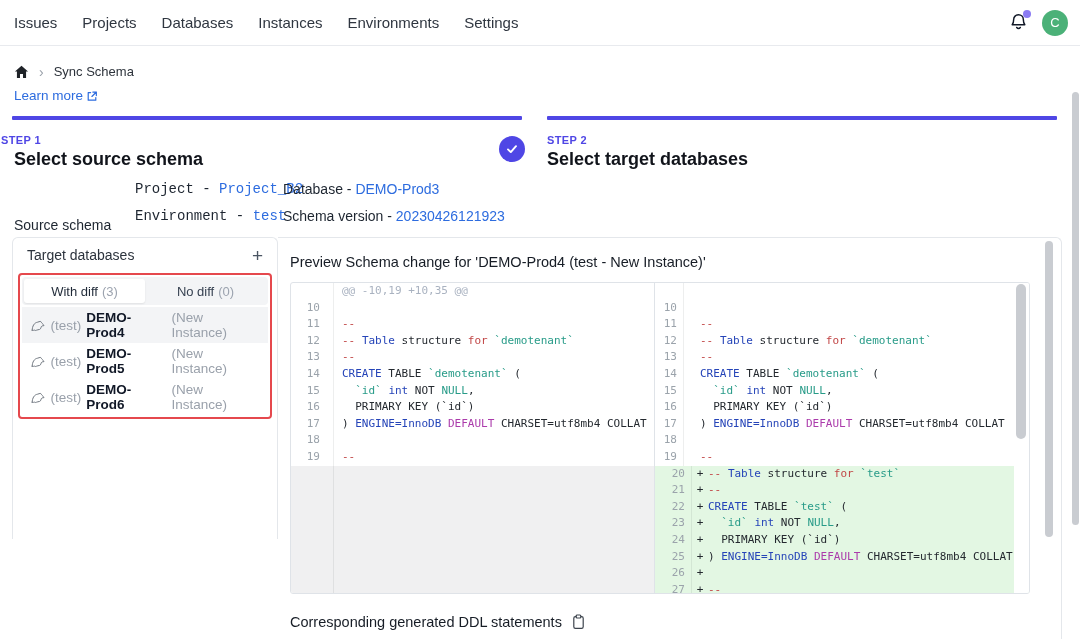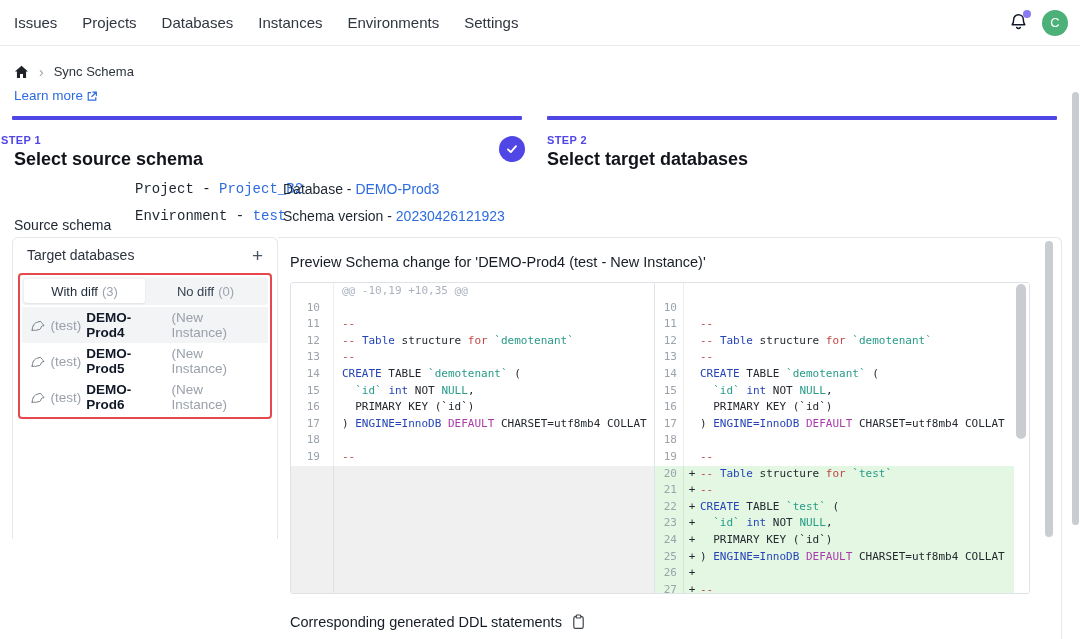--- a/index.html
+++ b/index.html
@@ -80,21 +80,21 @@
 
   
   .editor { position:absolute; left:12px; top:44px; width:740px; height:312px;
             border:1px solid #dfe3e8; border-radius:3px; display:flex; overflow:hidden;
             background:#fff; font-family:"DejaVu Sans Mono","Liberation Mono",monospace;
             font-size:11px; }
   .pane { display:flex; flex-direction:column; overflow:hidden; }
   .pane-left { width:364px; border-right:1px solid #dfe3e8; }
   .pane-right { flex:1; position:relative; }
   .drow { display:flex; height:16.6px; line-height:16.6px; flex:none; }
-  .drow.add { background:#e3f7e3; }
+  .drow.add { background:#e3f7e3;padding-left:8px; }
   .ln { color:#9ba3ab; text-align:right; border-right:1px solid rgba(31,35,40,.08); flex:none; }
   .pane-left .ln { width:43px; padding-right:13px; }
   .pane-right .ln { width:29px; padding-right:6px; }
   .glyph { flex:none; color:#24292f; }
   .pane-left .glyph { width:8px; }
   .pane-right .glyph { width:16px; text-align:center; }
   .dcode { flex:1; white-space:pre; overflow:hidden; color:#24292f; }
   .hunk { color:#a9b2c0; }
   .c-k { color:#2544b8; } .c-s { color:#279b88; } .c-r { color:#c14545; }
   .c-m { color:#ab3bab; } .c-p { color:#24292f; }

